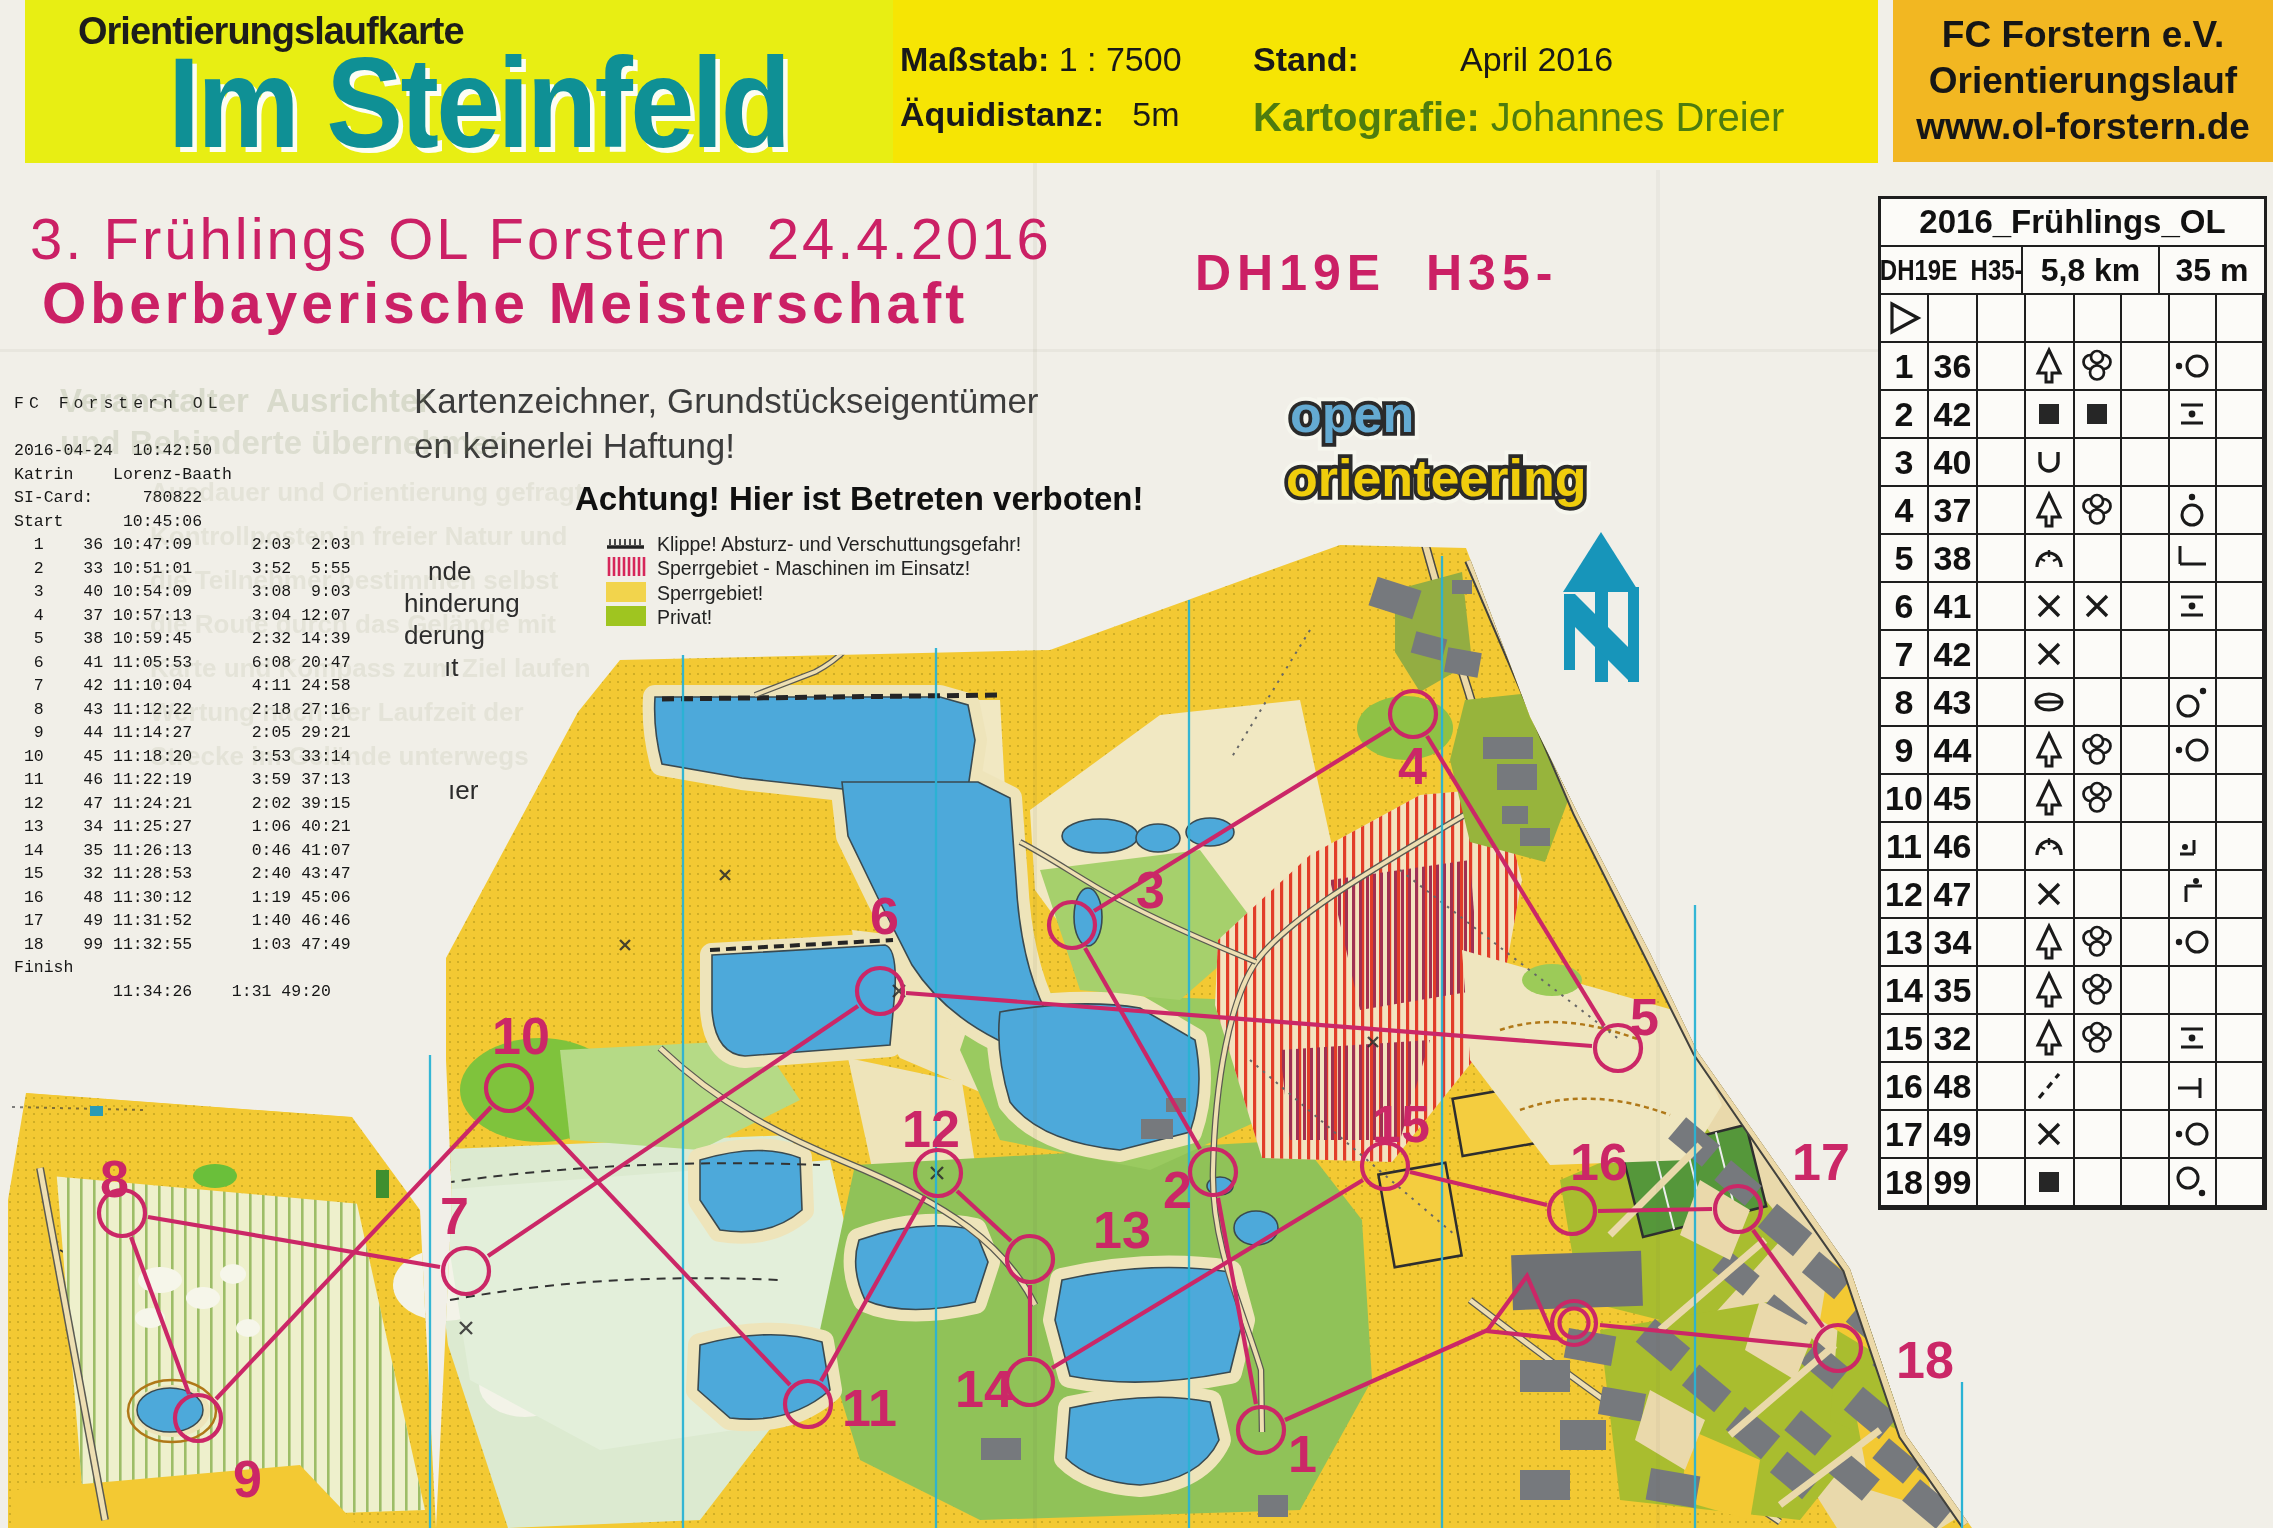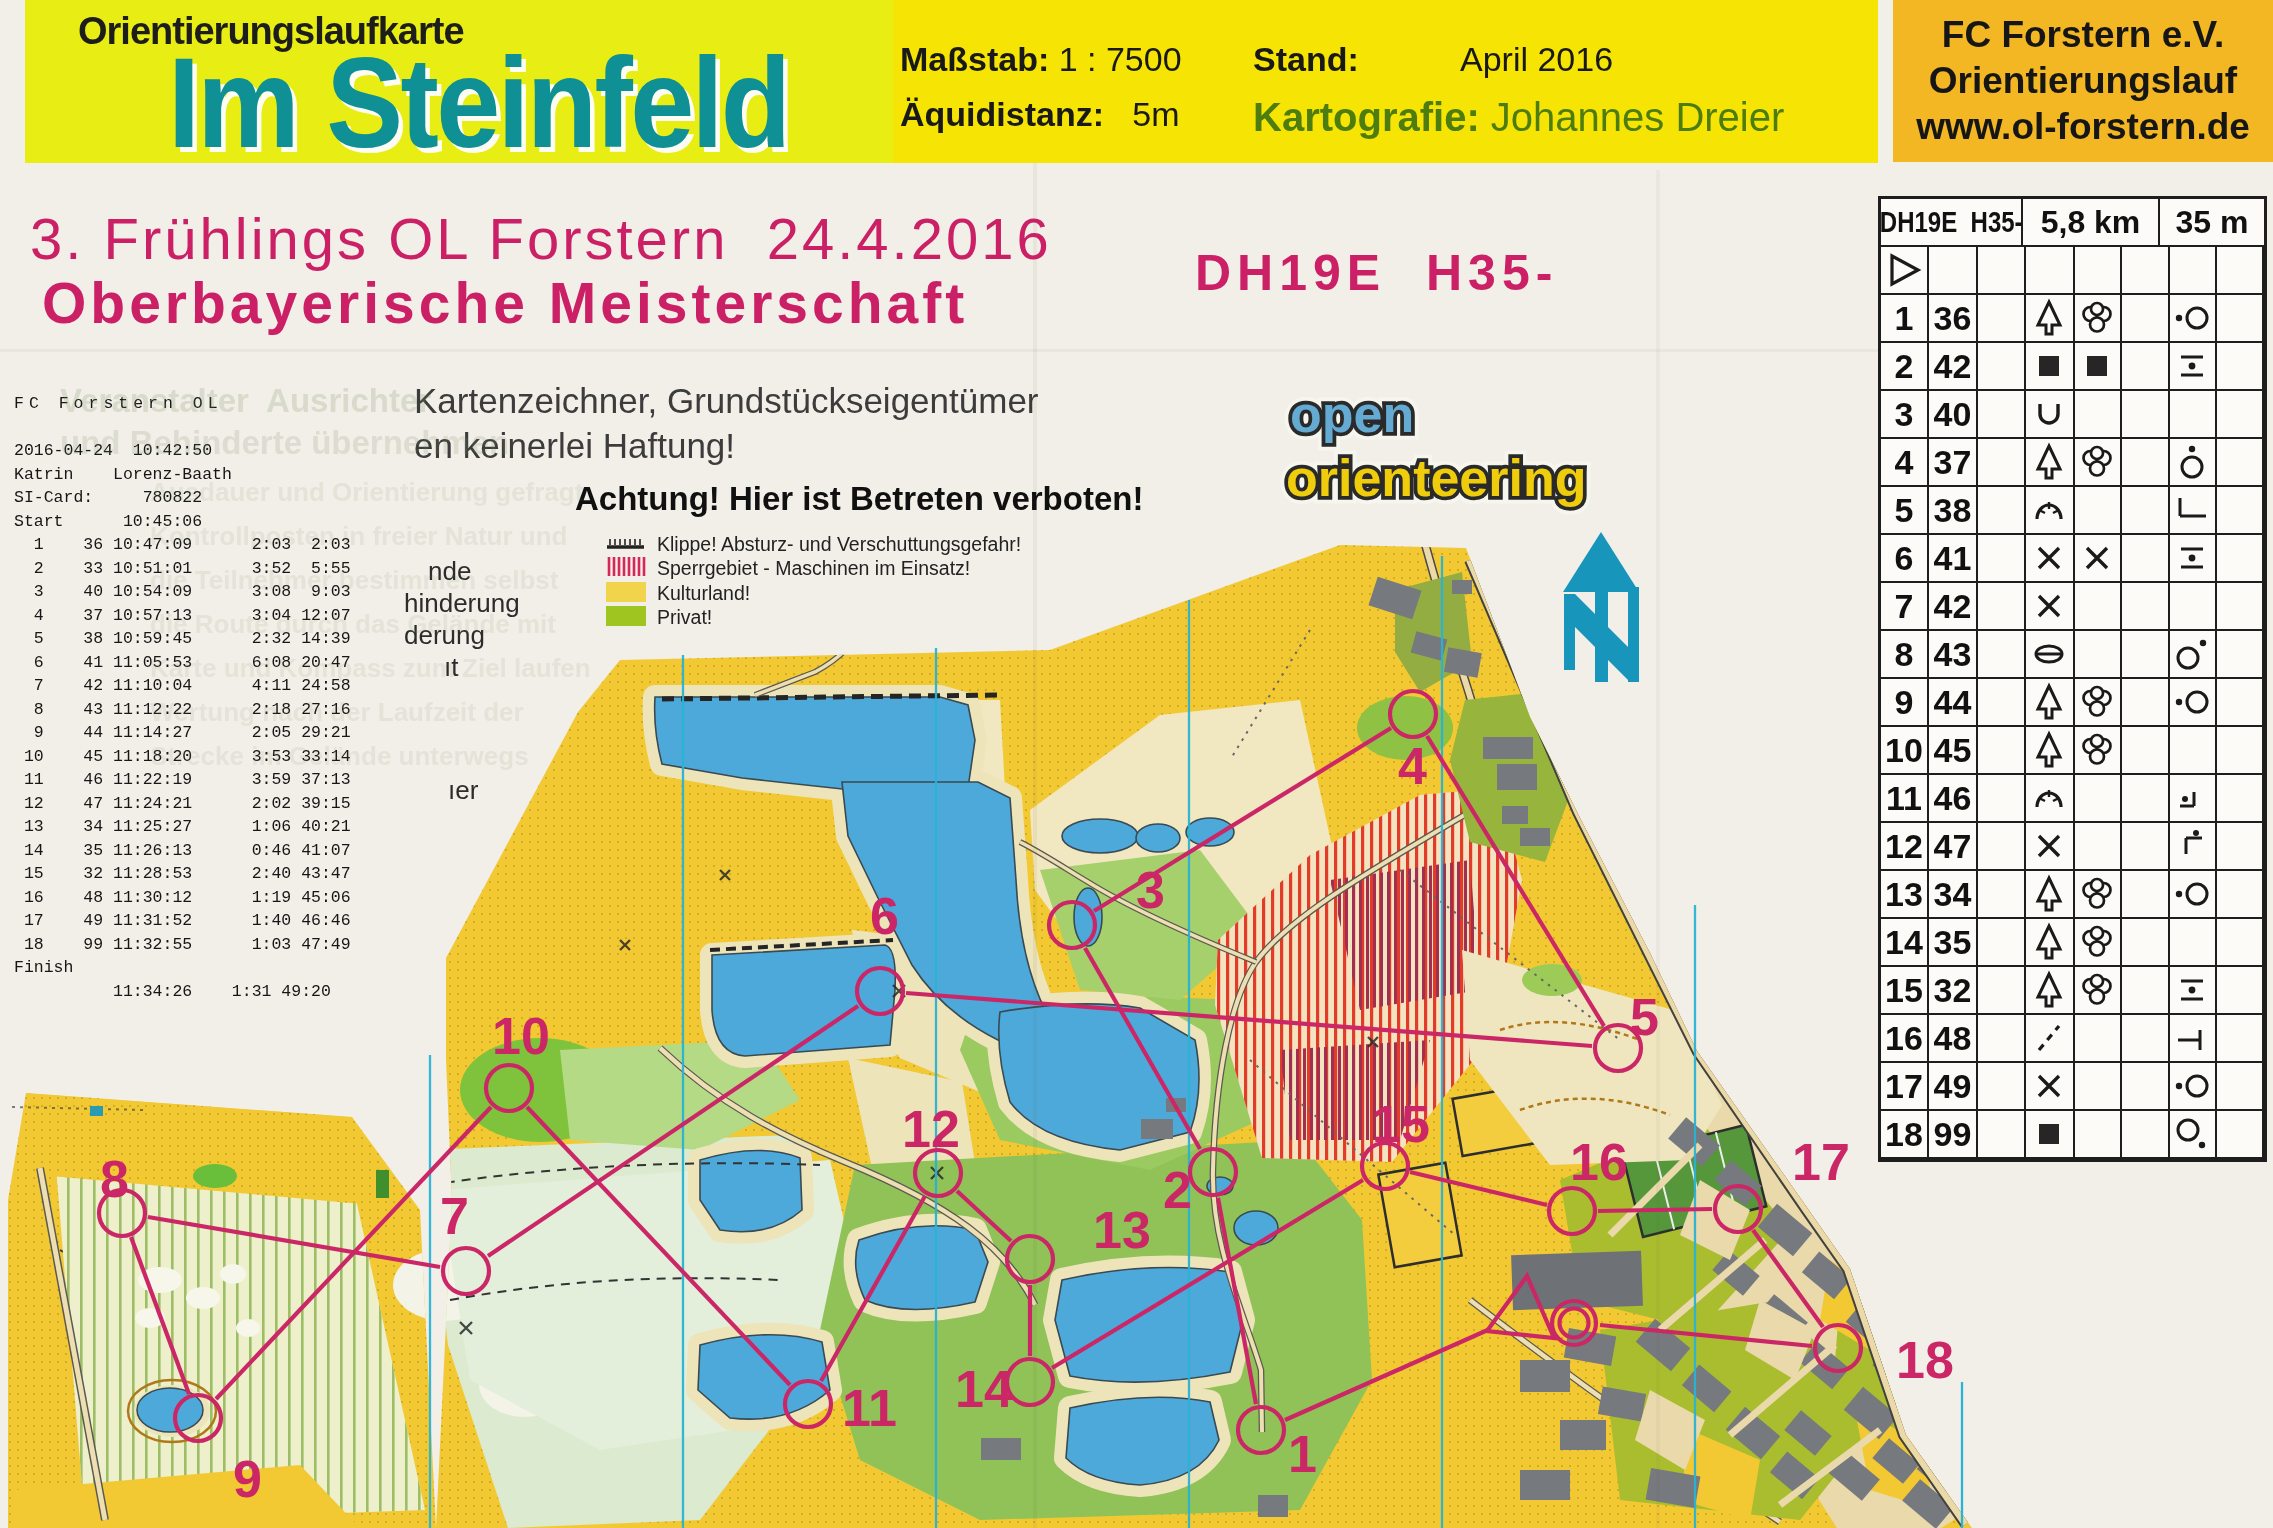--- a/index.html
+++ b/index.html
@@ -498,21 +498,21 @@
       <line x1="18" y1="1" x2="18" y2="20"></line>
       <line x1="23" y1="1" x2="23" y2="20"></line>
       <line x1="28" y1="1" x2="28" y2="20"></line>
       <line x1="33" y1="1" x2="33" y2="20"></line>
       <line x1="38" y1="1" x2="38" y2="20"></line>
     </g>
   </svg>
 <div class="abs" style="left:657px;top:557px;font-size:19.5px;color:#222">Sperrgebiet - Maschinen im Einsatz!</div>
 
 <div class="abs" style="left:606px;top:582px;width:40px;height:20px;background:#f2d44c"></div>
-<div class="abs" style="left:657px;top:582px;font-size:19.5px;color:#222">Kulturland!</div>
+<div class="abs" style="left:657px;top:582px;font-size:19.5px;color:#222">Sperrgebiet!</div>
 
 <div class="abs" style="left:606px;top:606px;width:40px;height:20px;background:#9fc520"></div>
 <div class="abs" style="left:657px;top:606px;font-size:19.5px;color:#222">Privat!</div>
 
 <pre class="abs" style="left:14px;top:392px;margin:0;font-family:'Liberation Mono',monospace;font-size:16.5px;line-height:23.5px;color:#161616"><span style="letter-spacing:5px">FC Forstern OL</span>
 
 2016-04-24  10:42:50
 Katrin    Lorenz-Baath
 SI-Card:     780822
 Start      10:45:06
@@ -541,20 +541,23 @@
 <g font-family="Liberation Sans,sans-serif" font-weight="bold" font-size="52">
 <text x="20" y="60" stroke="#f6f6ee" stroke-width="15" paint-order="stroke" fill="none">open</text>
 <text x="20" y="60" stroke="#2a2a2a" stroke-width="7.5" paint-order="stroke" fill="#64aad2">open</text>
 <text x="16" y="124" stroke="#f6f6ee" stroke-width="15" paint-order="stroke" fill="none">orienteering</text>
 <text x="16" y="124" stroke="#2a2a2a" stroke-width="7.5" paint-order="stroke" fill="#f0cd0c">orienteering</text>
 </g>
 </svg>
 
 <div class="abs" style="left:1878px;top:196px;width:389px;background:#fcfbf8;border:3px solid #1e1e1e;box-sizing:border-box">
 
+<div class="trow" style="height:46px">
+      <div class="tc" style="flex:1;font-size:33px;border-right:none">2016_Frühlings_OL</div>
+    </div>
 
 <div class="trow" style="height:46px">
       <div class="tc" style="width:140px;font-size:30px">
         <span style="display:inline-block;transform:scaleX(0.80);white-space:nowrap">DH19E&nbsp; H35-</span>
       </div>
       <div class="tc" style="width:135px;font-size:32px">5,8 km</div>
       <div class="tc" style="flex:1;font-size:32px;border-right:none">35 m</div>
     </div>
 
 <div class="trow" style="height:46px">

